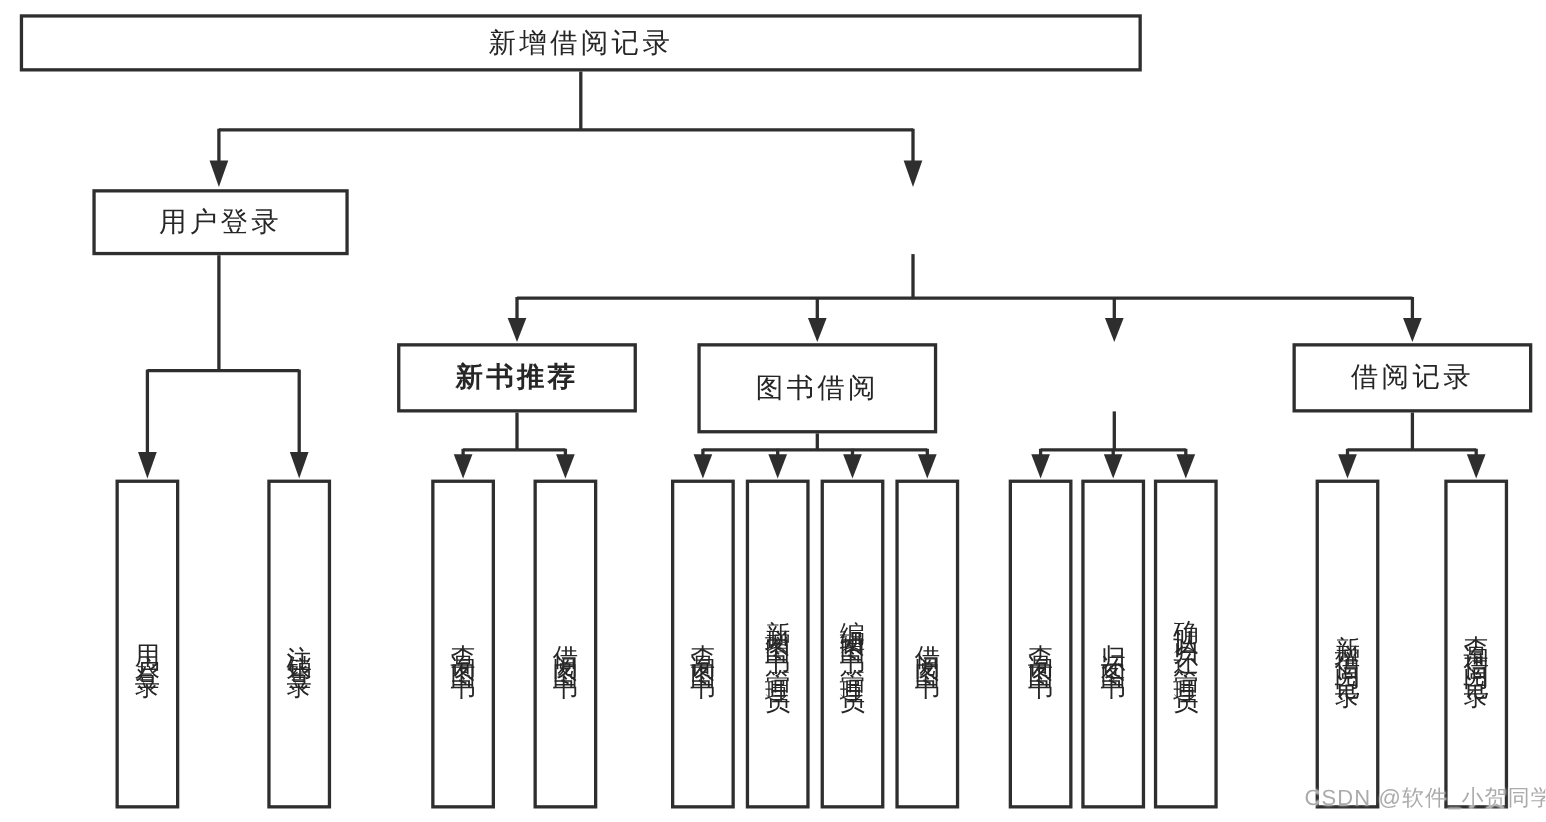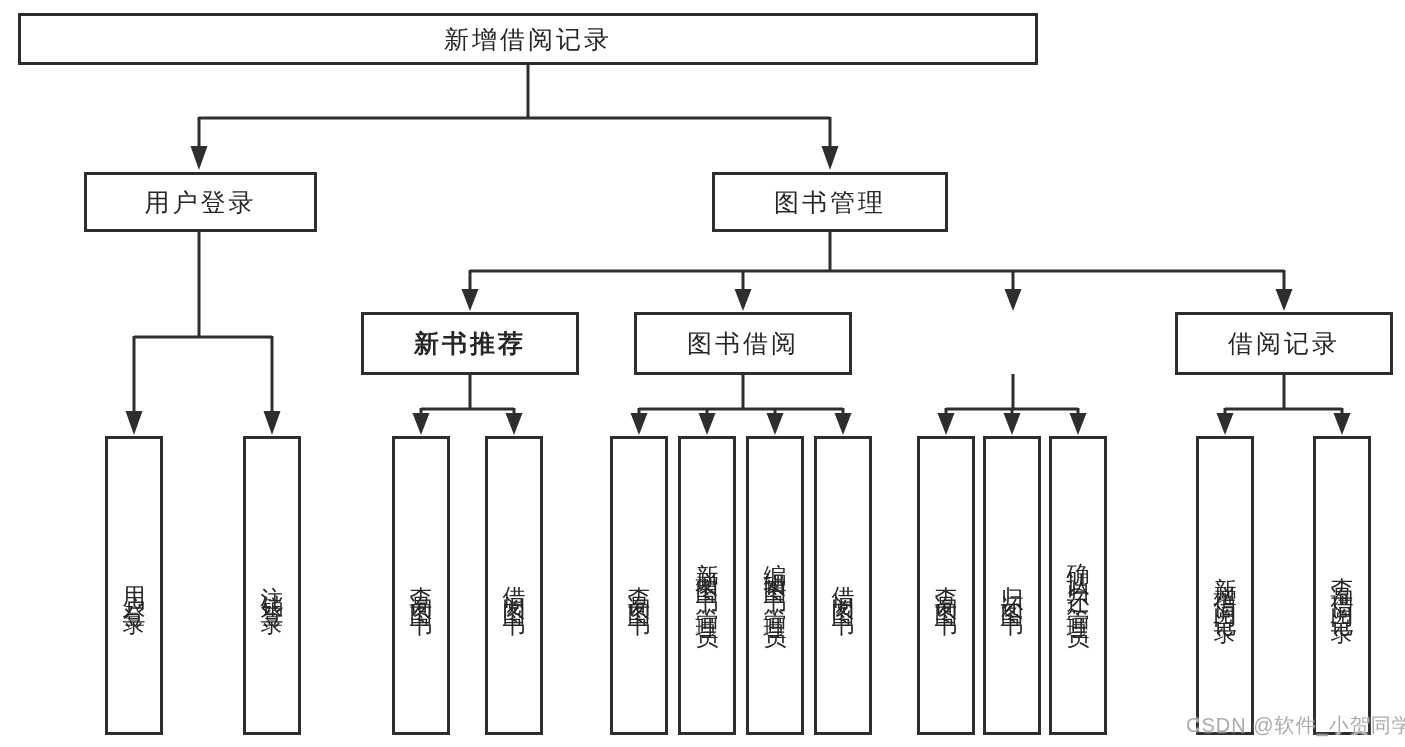--- a/index.html
+++ b/index.html
@@ -34,21 +34,21 @@
     letter-spacing:9px;
     line-height:1;
   }
   
   .n-root{left:18px;top:13px;width:1020px;height:52px;}
   
   .n-l2a{left:84px;top:172px;width:233px;height:60px;}
   .n-l2b{left:712px;top:172px;width:236px;height:60px;}
   
   .n-l3a{left:361px;top:312px;width:218px;height:63px;font-weight:bold;}
-  .n-l3b{left:634px;top:312px;width:218px;height:63px;}
+  .n-l3b{left:634px;top:312px;width:218px;height:82px;}
   .n-l3c{left:904px;top:312px;width:218px;height:63px;}
   .n-l3d{left:1175px;top:312px;width:218px;height:63px;}
   
   .leaf{top:436px;width:58px;height:299px;}
   .n-u1{left:105px;} .n-u2{left:243px;}
   .n-r1{left:392px;} .n-r2{left:485px;}
   .n-b1{left:610px;} .n-b2{left:678px;} .n-b3{left:746px;} .n-b4{left:814px;}
   .n-c1{left:917px;} .n-c2{left:983px;} .n-c3{left:1049px;}
   .n-h1{left:1196px;} .n-h2{left:1313px;}
   .watermark{
@@ -137,21 +137,20 @@
       <polygon points="1069.5,413 1086.5,413 1078,435"></polygon>
 
       <polygon points="1216.5,413 1233.5,413 1225,435"></polygon>
       <polygon points="1333.5,413 1350.5,413 1342,435"></polygon>
     </g>
   </svg>
 
   <div class="box hbox n-root">新增借阅记录</div>
 
   <div class="box hbox n-l2a">用户登录</div>
-  <div class="box hbox n-l2b">图书管理</div>
 
   <div class="box hbox n-l3a">新书推荐</div>
   <div class="box hbox n-l3b">图书借阅</div>
   <div class="box hbox n-l3d">借阅记录</div>
 
   <div class="box vbox leaf n-u1">用户登录</div>
   <div class="box vbox leaf n-u2">注销登录</div>
 
   <div class="box vbox leaf n-r1">查询图书</div>
   <div class="box vbox leaf n-r2">借阅图书</div>

